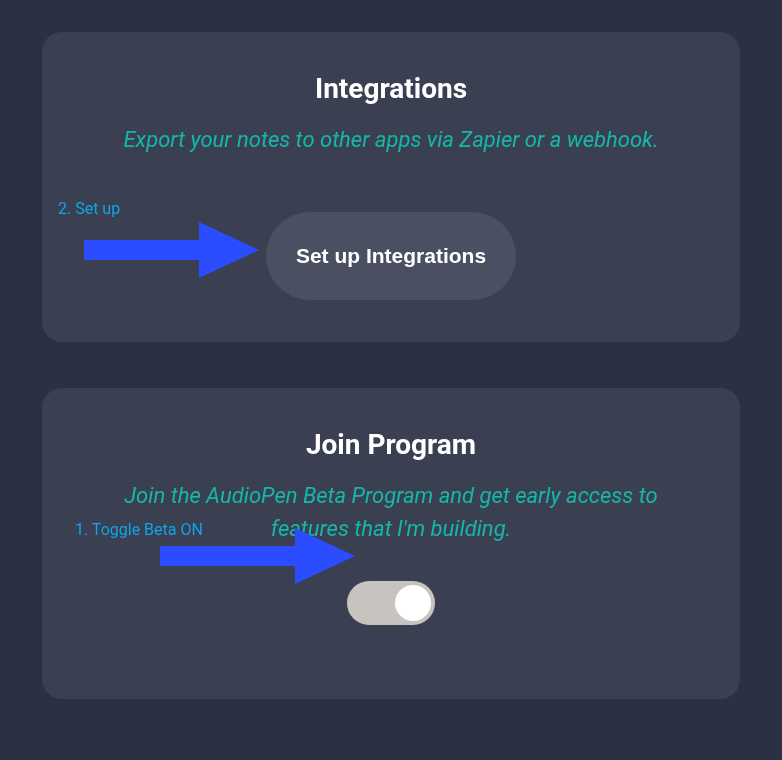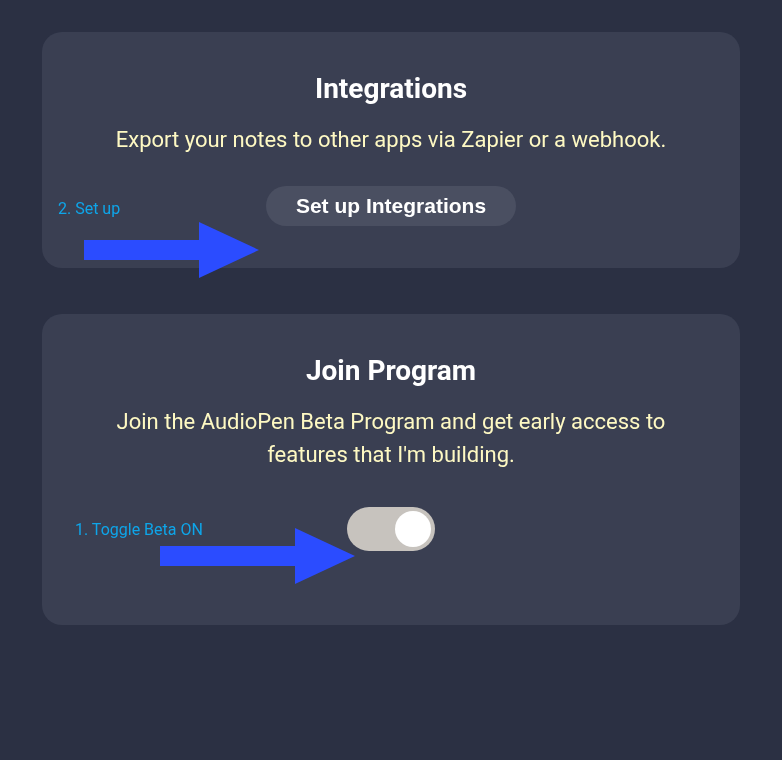--- a/index.html
+++ b/index.html
@@ -25,36 +25,38 @@
     .card + .card {
       margin-top: 46px;
     }
     .card-title {
       color: #ffffff;
       font-size: 28px;
       font-weight: 700;
       margin-bottom: 18px;
     }
     .card-desc {
-      color: #fef9c3;
+      color: #14b8a6;
       font-size: 22px;
       line-height: 1.5;
       margin-bottom: 30px;
       padding: 0 20px;
+      font-style: italic;
     }
     .pill-button {
       display: inline-block;
       background: #4a4f61;
       color: #ffffff;
       font-size: 21px;
       font-weight: 600;
-      padding: 8px 30px;
+      padding: 32px 30px;
       border-radius: 999px;
       border: none;
       cursor: pointer;
+      margin-top: 26px;
     }
     .toggle {
       display: inline-block;
       width: 88px;
       height: 44px;
       background: #c7c3be;
       border-radius: 999px;
       position: relative;
       cursor: pointer;
       margin-bottom: 28px;

